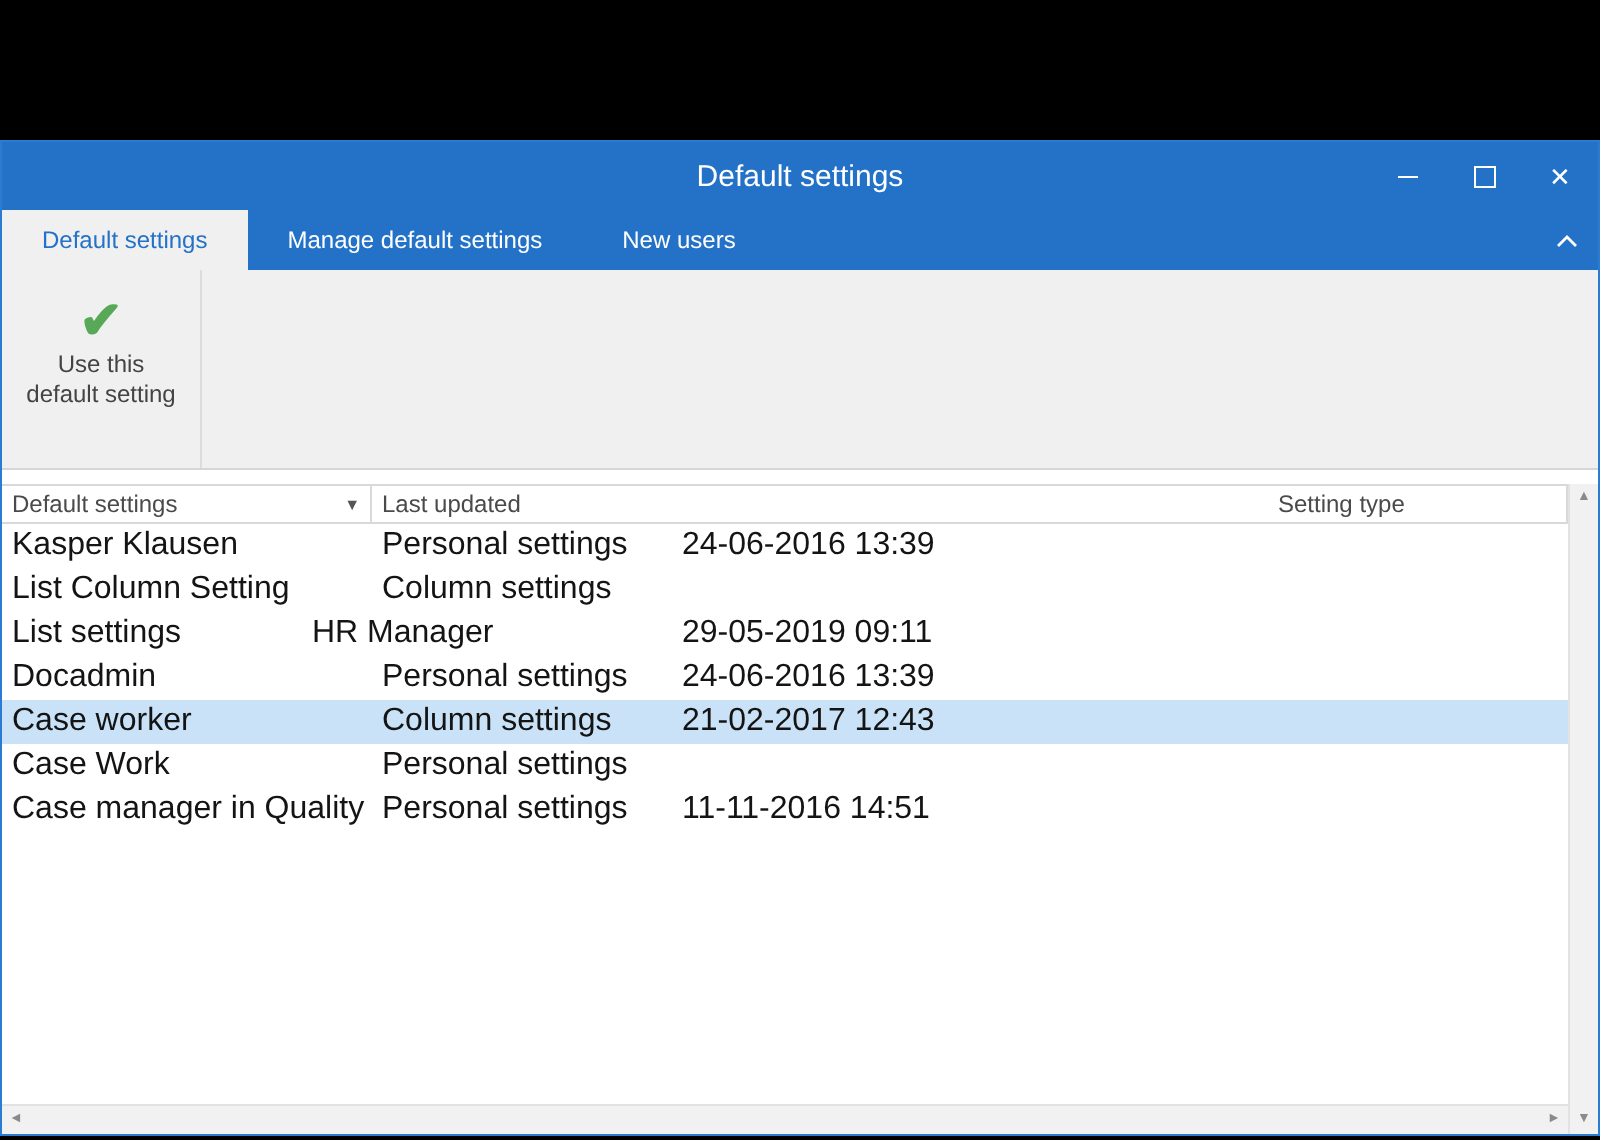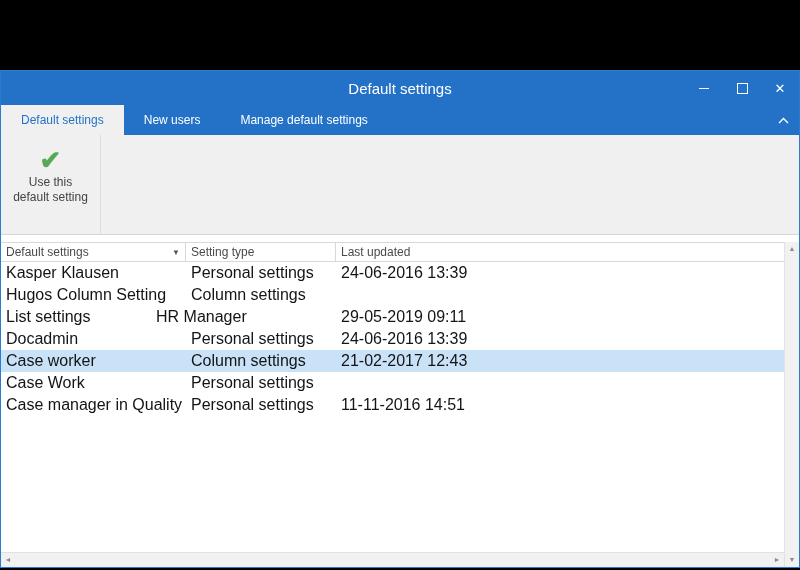--- a/index.html
+++ b/index.html
@@ -65,22 +65,22 @@
           <span class="max-glyph"></span>
         </div>
       <div class="win-btn">
           <span class="close-glyph">✕</span>
         </div>
     </div>
   </div>
 
   <div class="tabstrip">
     <div class="tab active">Default settings</div>
+    <div class="tab">Manage default settings</div>
     <div class="tab">New users</div>
-    <div class="tab">Manage default settings</div>
     <div class="chevron">
       <svg width="11" height="7" viewBox="0 0 11 7">
           <path d="M1 6 L5.5 1.5 L10 6" fill="none" stroke="#ffffff" stroke-width="1.4"></path>
         </svg>
     </div>
   </div>
 
   <div class="ribbon">
     <div class="ribbon-group">
       <div class="ribbon-btn">
@@ -90,36 +90,36 @@
     </div>
   </div>
 
   <div class="content">
     <div class="main">
       <div class="table-header">
         <div class="hcell c0">
           <span>Default settings</span>
           <span class="filter-icon">▼</span>
         </div>
+        <div class="hcell c2">
+          <span>Last updated</span>
+        </div>
         <div class="hcell c1">
           <span>Setting type</span>
-        </div>
-        <div class="hcell c2">
-          <span>Last updated</span>
         </div>
       </div>
 
       <div class="table-body">
           <div class="trow">
             <div class="tcell c0">Kasper Klausen</div>
             <div class="tcell c1">Personal settings</div>
             <div class="tcell c2">24-06-2016 13:39</div>
           </div>
           <div class="trow">
-            <div class="tcell c0">Hugos Column Setting</div>
+            <div class="tcell c0">List Column Setting</div>
             <div class="tcell c1">Column settings</div>
           </div>
           <div class="trow">
             <div class="tcell c1">List settings</div>
             <div class="tcell c0">HR Manager</div>
             <div class="tcell c2">29-05-2019 09:11</div>
           </div>
           <div class="trow">
             <div class="tcell c0">Docadmin</div>
             <div class="tcell c1">Personal settings</div>

